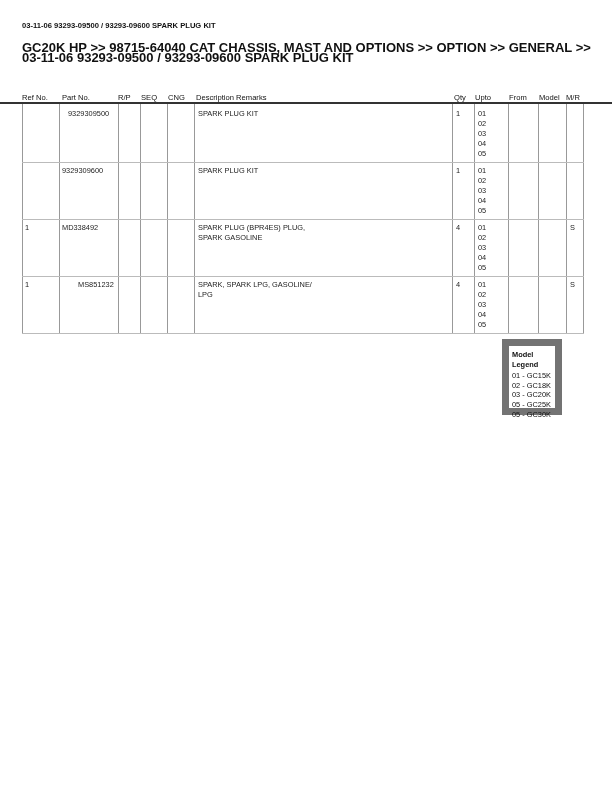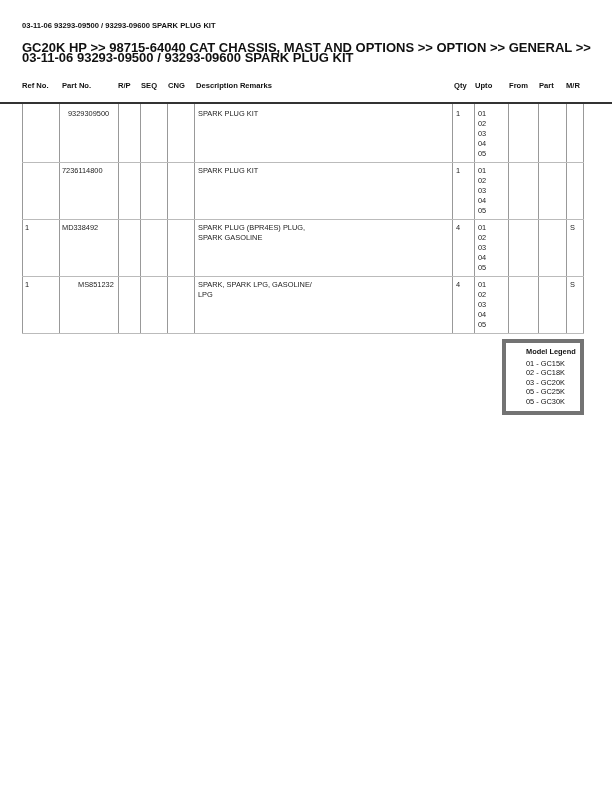--- a/index.html
+++ b/index.html
@@ -9,56 +9,56 @@
     }
     .title {
       position: absolute; left: 22px; top: 21px;
       font-size: 7.6px; font-weight: bold; letter-spacing: 0;
     }
     .breadcrumb {
       position: absolute; left: 22px; top: 43px; width: 570px;
       font-size: 13px; font-weight: bold; line-height: 10px;
     }
     .hdr {
-      position: absolute; top: 81px; font-size: 7.6px; font-weight: bold;
+      position: absolute; top: 93px; font-size: 7.6px; font-weight: normal;
       white-space: nowrap;
     }
     .rule {
       position: absolute; left: 0; top: 102px; width: 612px; height: 1.6px;
       background: #333;
     }
     .vline { position: absolute; width: 1px; background: #999; }
     .hline { position: absolute; height: 1px; background: #bbb; }
     .cell {
       position: absolute; font-size: 7.4px; line-height: 10px; white-space: pre-line;
       color: #222;
     }
     .legend {
-      position: absolute; left: 502px; top: 339px; width: 82px; height: 76px;
-      border: 4px solid #737373; box-sizing: border-box; padding: 4px 0 0 20px;
+      position: absolute; left: 502px; top: 339px; width: 60px; height: 76px;
+      border: 7px solid #737373; box-sizing: border-box; padding: 4px 0 0 3px;
       font-size: 7.4px; line-height: 9.6px;
     }
     .legend .lt { font-weight: bold; margin-bottom: 2px; }
   </style>
 </head>
 <body>
 
 <div class="title">03-11-06 93293-09500 / 93293-09600 SPARK PLUG KIT</div>
 <div class="breadcrumb">GC20K HP &gt;&gt; 98715-64040 CAT CHASSIS, MAST AND OPTIONS &gt;&gt; OPTION &gt;&gt; GENERAL &gt;&gt; 03-11-06 93293-09500 / 93293-09600 SPARK PLUG KIT</div>
 
 <div class="hdr" style="left:22px">Ref No.</div>
 <div class="hdr" style="left:62px">Part No.</div>
 <div class="hdr" style="left:118px">R/P</div>
 <div class="hdr" style="left:141px">SEQ</div>
 <div class="hdr" style="left:168px">CNG</div>
 <div class="hdr" style="left:196px">Description Remarks</div>
 <div class="hdr" style="left:454px">Qty</div>
 <div class="hdr" style="left:475px">Upto</div>
 <div class="hdr" style="left:509px">From</div>
-<div class="hdr" style="left:539px">Part</div>
+<div class="hdr" style="left:539px">Model</div>
 <div class="hdr" style="left:566px">M/R</div>
 
 <div class="rule"></div>
 
 <div>
   <div class="vline" style="left:22px;top:104px;height:230px"></div>
   <div class="vline" style="left:59px;top:104px;height:230px"></div>
   <div class="vline" style="left:118px;top:104px;height:230px"></div>
   <div class="vline" style="left:140px;top:104px;height:230px"></div>
   <div class="vline" style="left:167px;top:104px;height:230px"></div>
@@ -83,21 +83,21 @@
   <div class="cell" style="left:478px;top:109px">01
 02
 03
 04
 05</div>
   <div class="cell" style="left:570px;top:109px"></div>
 </div>
 
 <div>
   <div class="cell" style="left:25px;top:166px"></div>
-  <div class="cell" style="left:62px;top:166px">7236114800</div>
+  <div class="cell" style="left:62px;top:166px">9329309600</div>
   <div class="cell" style="left:198px;top:166px">SPARK PLUG KIT</div>
   <div class="cell" style="left:456px;top:166px">1</div>
   <div class="cell" style="left:478px;top:166px">01
 02
 03
 04
 05</div>
   <div class="cell" style="left:570px;top:166px"></div>
 </div>
 

